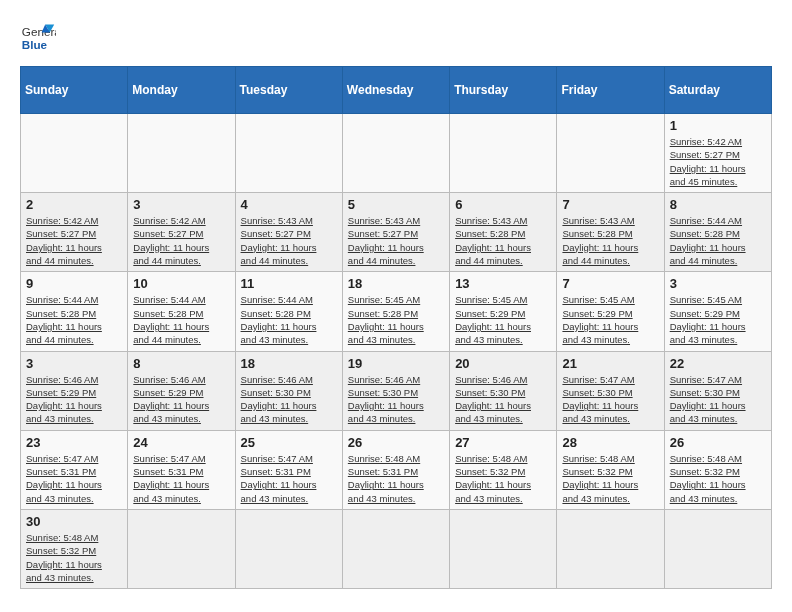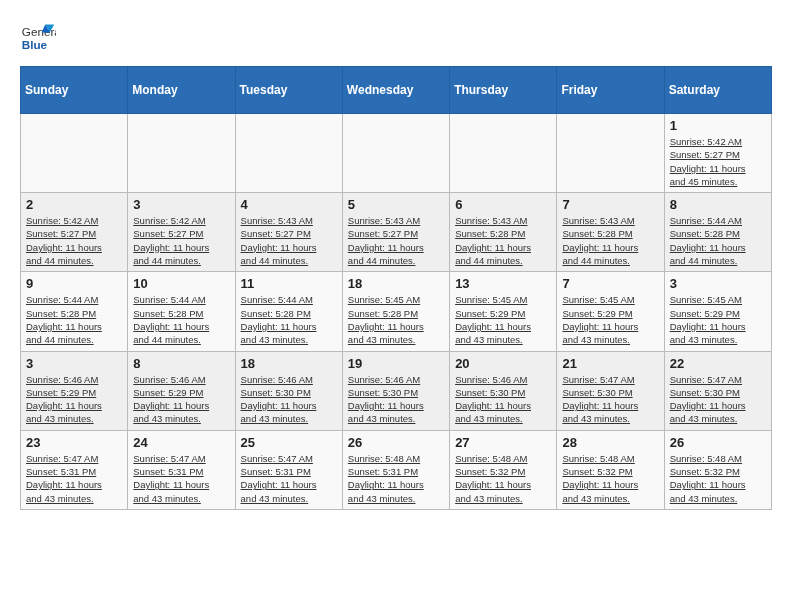--- a/index.html
+++ b/index.html
@@ -325,14 +325,29 @@
 and 43 minutes.</div>
         </td>
         <td>
           <span class="day-number">26</span>
           <div class="day-info" style="white-space: pre-line;">Sunrise: 5:48 AM
 Sunset: 5:32 PM
 Daylight: 11 hours
 and 43 minutes.</div>
         </td>
       </tr>
+      <tr>
+        <td>
+          <span class="day-number">30</span>
+          <div class="day-info" style="white-space: pre-line;">Sunrise: 5:48 AM
+Sunset: 5:32 PM
+Daylight: 11 hours
+and 43 minutes.</div>
+        </td>
+        <td class="empty-cell"></td>
+        <td class="empty-cell"></td>
+        <td class="empty-cell"></td>
+        <td class="empty-cell"></td>
+        <td class="empty-cell"></td>
+        <td class="empty-cell"></td>
+      </tr>
     </tbody>
 </table>
 
 </body></html>

